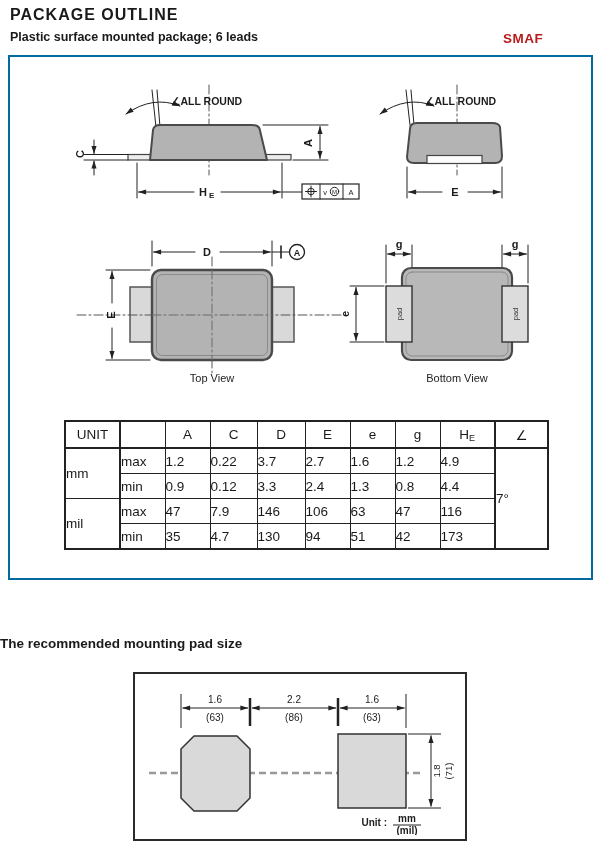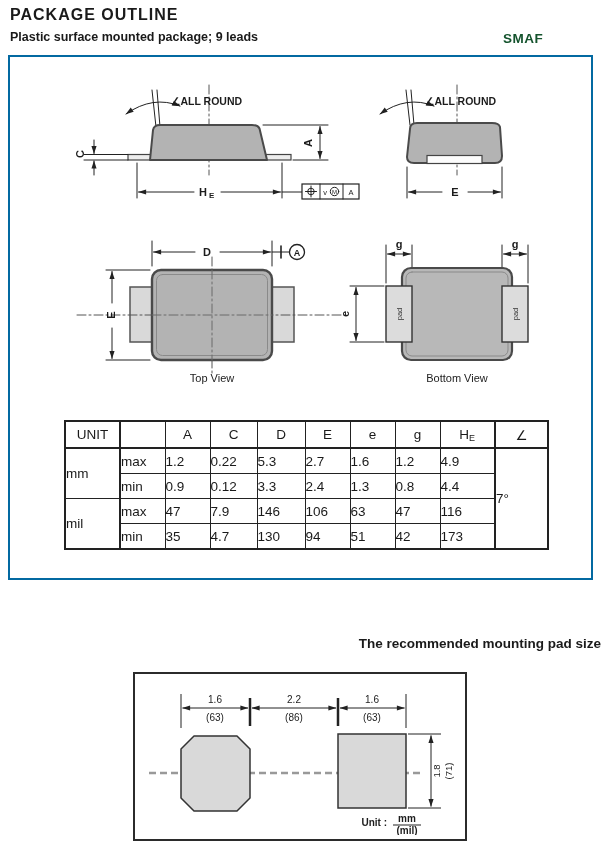--- a/index.html
+++ b/index.html
@@ -3,21 +3,21 @@
 <meta charset="utf-8">
 <style>
   html,body{margin:0;padding:0;}
   body{
     width:601px;height:843px;position:relative;background:#ffffff;
     font-family:"Liberation Sans", sans-serif;color:#1a1a1a;overflow:hidden;
   }
   .abs{position:absolute;}
   #page-title{left:10px;top:6px;font-size:16px;font-weight:700;letter-spacing:1px;}
   #page-subtitle{left:10px;top:30px;font-size:12.5px;font-weight:700;}
-  #pkg-name{left:503px;top:31px;font-size:13.5px;font-weight:700;color:#14532d;letter-spacing:0.5px;}
+  #pkg-name{left:503px;top:31px;font-size:13.5px;font-weight:700;color:#b91c1c;letter-spacing:0.5px;}
   #outline-box{left:8px;top:55px;width:581px;height:521px;border:2px solid #0369a1;}
   #views-svg{position:absolute;left:0;top:0;}
   svg text{font-family:"Liberation Sans", sans-serif;fill:#1c1c1c;}
   .dimlbl{font-size:11px;font-weight:700;}
   .dimlbl-sub{font-size:8px;font-weight:700;}
   .viewlbl{font-size:11px;fill:#222;}
   .allround{font-size:10.5px;font-weight:700;}
   .padlbl{font-size:7.5px;fill:#333;}
   .frame-txt{font-size:7.5px;}
   
@@ -26,28 +26,28 @@
     border:1px solid #222;vertical-align:middle;
     font-size:13.5px;font-weight:400;padding:0;background:#fff;
   }
   #dim-table{border:2px solid #222;}
   #dim-table .hrow th{border-bottom-width:2px;height:25px;}
   #dim-table td{height:24px;}
   #dim-table .b-r2{border-right-width:2px;}
   #dim-table .b-l2{border-left-width:2px;}
   .sub{font-size:9px;vertical-align:-2px;}
   
-  #pad-heading{left:0;right:0;top:636px;text-align:right;font-size:13.5px;font-weight:700;}
+  #pad-heading{left:0;right:0;top:636px;text-align:left;font-size:13.5px;font-weight:700;}
   #pad-box{left:133px;top:672px;width:330px;height:165px;border:2px solid #2b2b2b;}
 </style>
 </head>
 <body>
 
 <div class="abs" id="page-title">PACKAGE  OUTLINE</div>
-<div class="abs" id="page-subtitle">Plastic surface mounted package; 9 leads</div>
+<div class="abs" id="page-subtitle">Plastic surface mounted package; 6 leads</div>
 <div class="abs" id="pkg-name">SMAF</div>
 
 <div class="abs" id="outline-box">
   <svg id="views-svg" width="581" height="350" viewBox="0 0 581 350">
     <defs>
       <marker id="ar" viewBox="0 0 10 10" refX="9.5" refY="5" markerWidth="10" markerHeight="8" orient="auto-start-reverse">
         <path d="M0,1.8 L10,5 L0,8.2 Z" fill="#222"></path>
       </marker>
     </defs>
 
@@ -216,21 +216,21 @@
       <th>e</th>
       <th>g</th>
       <th class="b-r2"><span>H</span><span class="sub">E</span></th>
       <th class="b-l2">∠</th>
     </tr>
     <tr>
       <td class="b-r2" rowspan="2">mm</td>
       <td>max</td>
       <td>1.2</td>
       <td>0.22</td>
-      <td>5.3</td>
+      <td>3.7</td>
       <td>2.7</td>
       <td>1.6</td>
       <td>1.2</td>
       <td class="b-r2">4.9</td>
       <td class="b-l2" rowspan="4">7°</td>
     </tr>
     <tr>
       <td>min</td>
       <td>0.9</td>
       <td>0.12</td>

